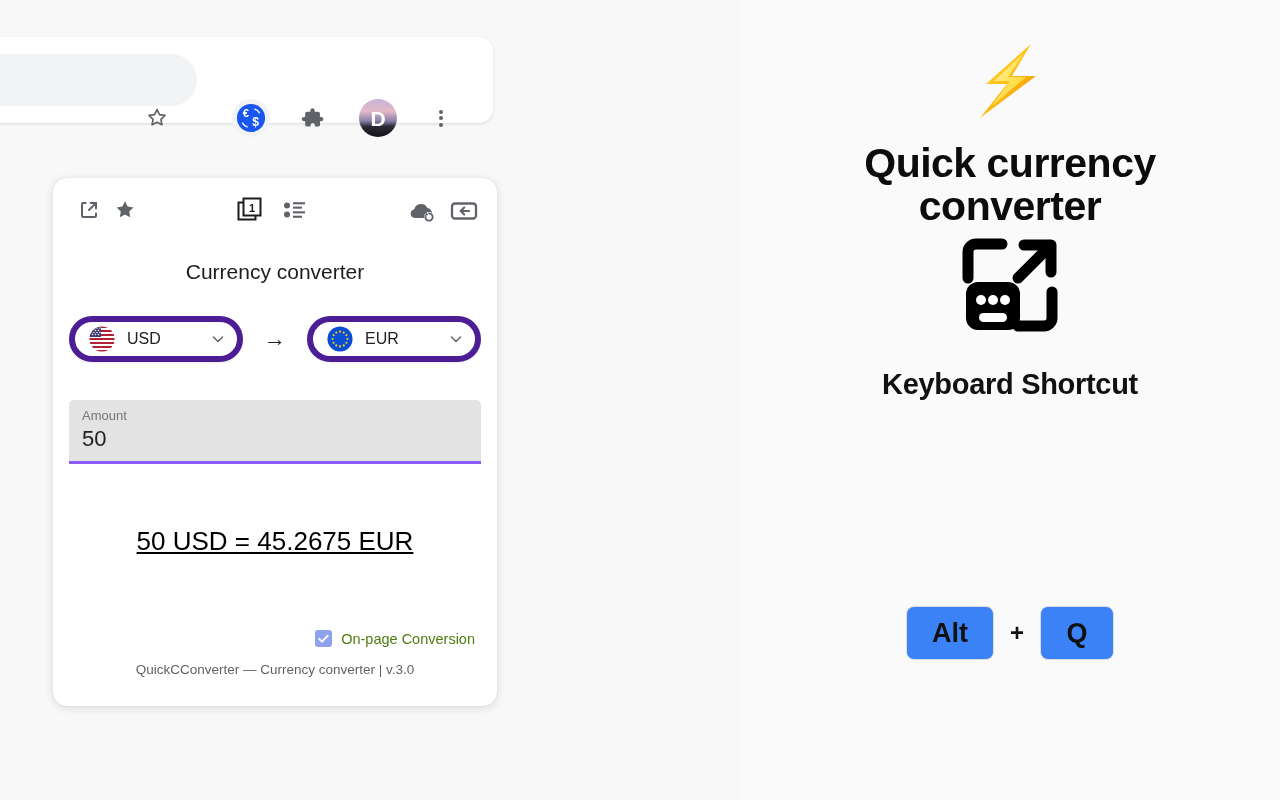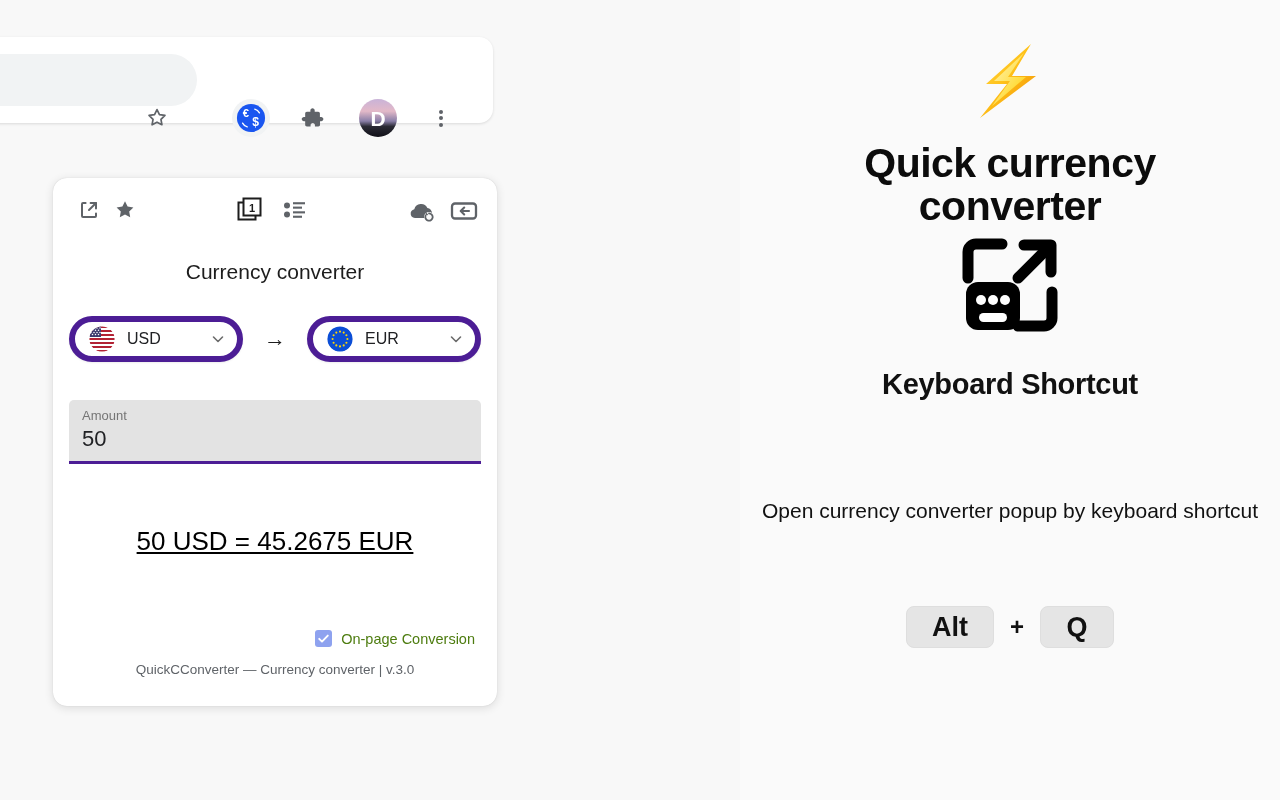--- a/index.html
+++ b/index.html
@@ -121,21 +121,21 @@
     width: 64px; text-align: center;
     font-size: 22px; color: #1d1d1d; line-height: 1;
   }
 
   
   #amount-field {
     position: absolute; left: 16px; top: 222px;
     width: 412px; height: 64px;
     background: #e3e3e3;
     border-radius: 5px 5px 0 0;
-    border-bottom: 3px solid #4c1d95;
+    border-bottom: 3px solid #8b5cf6;
     box-sizing: border-box;
   }
   #amount-label {
     position: absolute; left: 13px; top: 8px;
     font-size: 13px; color: #757575;
   }
   #amount-value {
     position: absolute; left: 13px; top: 26px;
     font-size: 22px; color: #202124;
   }
@@ -198,24 +198,24 @@
     position: absolute; left: 50%; top: 496px;
     transform: translateX(-50%);
     width: 520px; text-align: center;
     font-size: 21px; color: #111111; line-height: 1.42;
   }
   #keys-row {
     position: absolute; left: 0; top: 606px; width: 100%;
     display: flex; align-items: center; justify-content: center; gap: 16px;
   }
   .key-cap {
-    min-width: 74px; height: 42px;
+    min-width: 74px; height: 54px;
     border: 1px solid #dedede;
     border-radius: 8px;
-    background: #e5e5e5;
+    background: #3b82f6;
     display: flex; align-items: center; justify-content: center;
     font-size: 27px; font-weight: 700; color: #111111;
     padding: 0 25px; box-sizing: border-box;
   }
   #key-plus { font-size: 24px; font-weight: 700; color: #111111; }
 </style>
 </head>
 <body>
 
 <div id="left-pane">
@@ -451,20 +451,19 @@
       <rect x="6" y="46" width="54" height="48" rx="12" fill="#000000"></rect>
       <circle cx="21" cy="64" r="5" fill="#ffffff"></circle>
       <circle cx="33" cy="64" r="5" fill="#ffffff"></circle>
       <circle cx="45" cy="64" r="5" fill="#ffffff"></circle>
       <rect x="19" y="77" width="28" height="9" rx="4.5" fill="#ffffff"></rect>
     </svg>
   </div>
 
   <div id="shortcut-heading">Keyboard Shortcut</div>
 
-  <div id="shortcut-desc">Open currency converter popup by keyboard shortcut</div>
 
   <div id="keys-row">
     <span class="key-cap">Alt</span>
     <span id="key-plus">+</span>
     <span class="key-cap">Q</span>
   </div>
 </div>
 
 </body></html>

